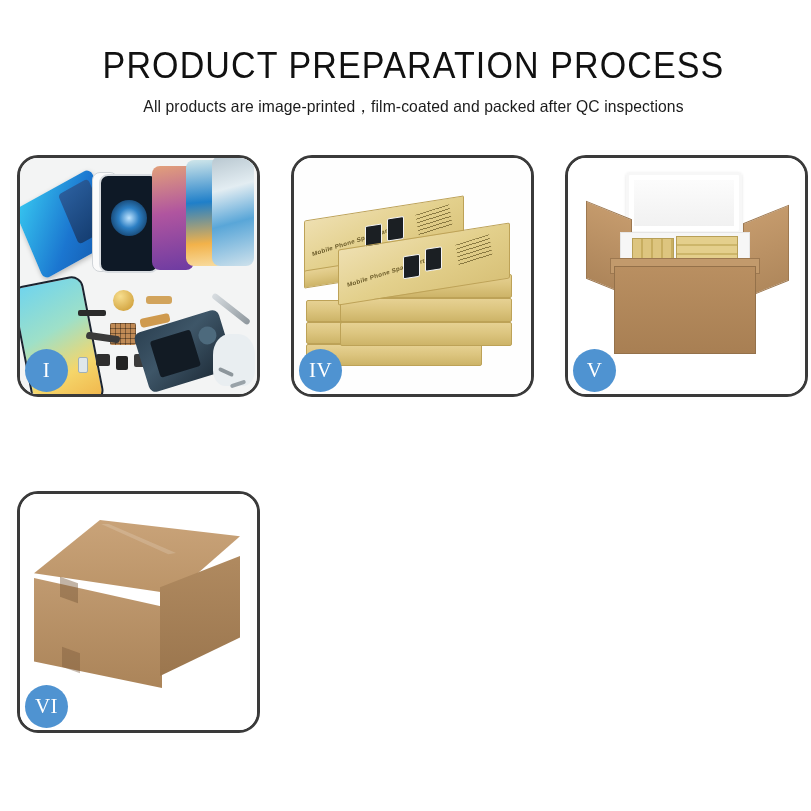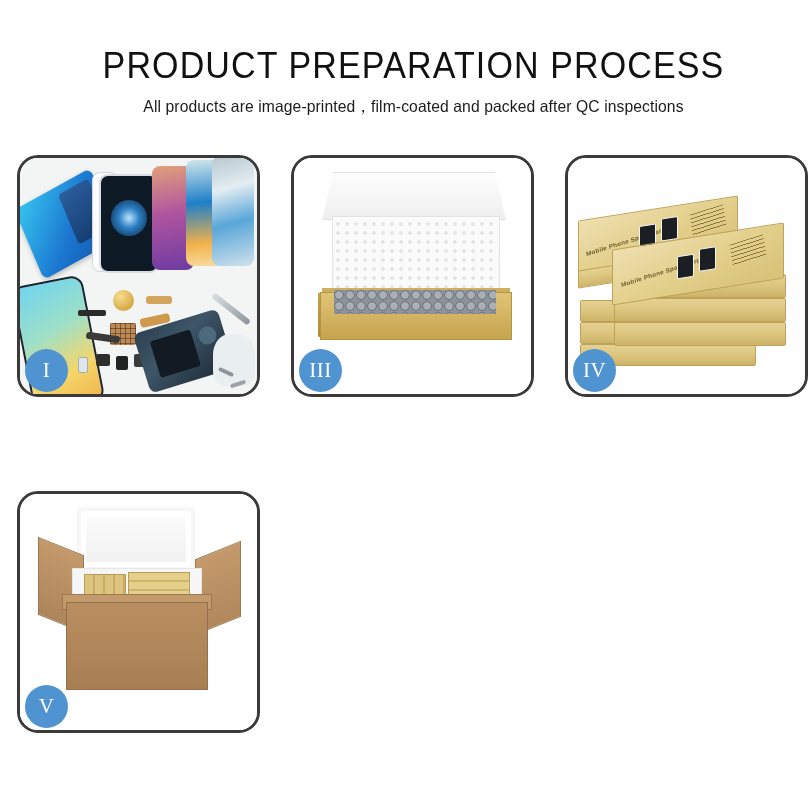--- a/index.html
+++ b/index.html
@@ -460,33 +460,20 @@
         <div class="ph-open"></div>
         <div class="tool"></div>
         <div class="hand"></div>
         <div class="screw1"></div>
         <div class="screw2"></div>
       </div>
       <div class="badge">I</div>
     </div>
 
 
-    <div class="card">
-      <div class="card-inner p3">
-        <div class="lid"></div>
-        <div class="lid-inner"></div>
-        <div class="foam"></div>
-        <div class="side-l"></div>
-        <div class="side-r"></div>
-        <div class="box-rim"></div>
-        <div class="box-body"></div>
-        <div class="contents"></div>
-      </div>
-      <div class="badge">III</div>
-    </div>
 
     <div class="card">
       <div class="card-inner p4">
         <div class="stack">
 
           <div class="gbox" style="left:6px; top:172px; width:176px; height:22px;"></div>
           <div class="gbox" style="left:6px; top:150px; width:176px; height:22px;"></div>
           <div class="gbox" style="left:6px; top:128px; width:176px; height:22px;"></div>
 
           <div class="gbox" style="left:40px; top:150px; width:172px; height:24px;"></div>
@@ -519,15 +506,26 @@
         <div class="flap-r"></div>
         <div class="foam-tray"></div>
         <div class="gstack-l"></div>
         <div class="gstack-r"></div>
         <div class="carton-top"></div>
         <div class="carton"></div>
       </div>
       <div class="badge">V</div>
     </div>
 
+    <div class="card">
+      <div class="card-inner p6">
+        <div class="ctn-top"></div>
+        <div class="seam"></div>
+        <div class="ctn-front"></div>
+        <div class="ctn-side"></div>
+        <div class="tape1"></div>
+        <div class="tape2"></div>
+      </div>
+      <div class="badge">VI</div>
+    </div>
 
   </div>
 </div>
 
 </body></html>

